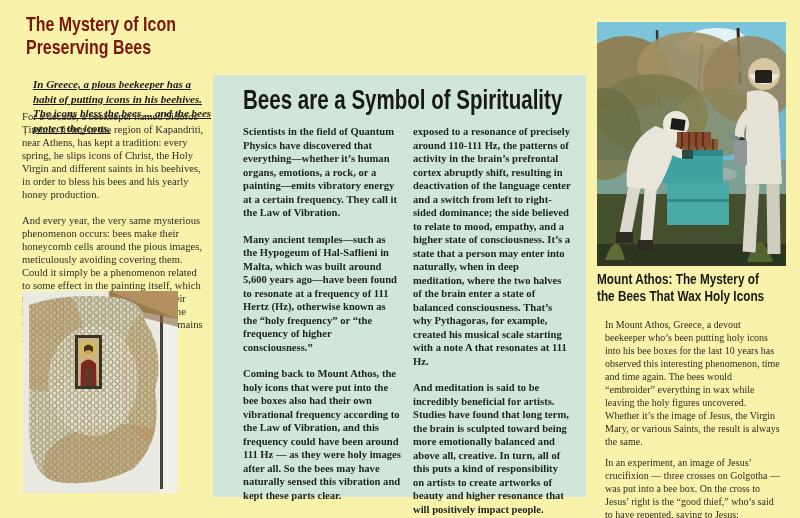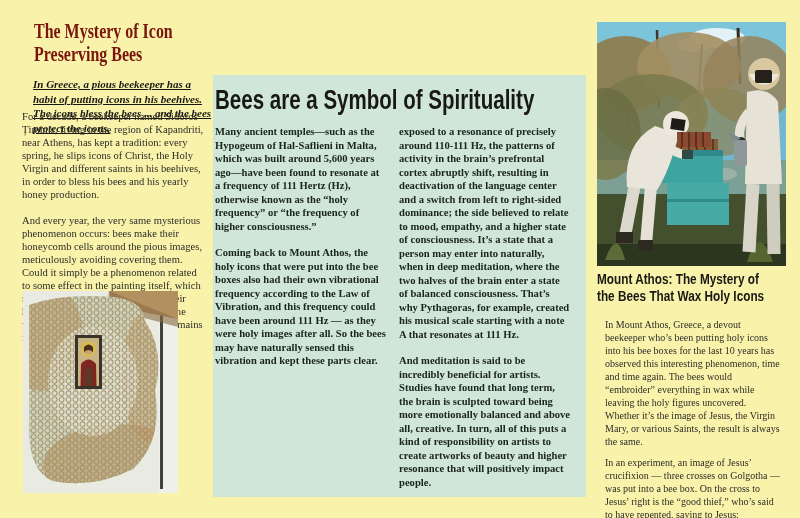--- a/index.html
+++ b/index.html
@@ -3,31 +3,31 @@
 <meta charset="utf-8">
 <style>
   html,body{margin:0;padding:0;}
   .page{
     position:relative; width:800px; height:518px; overflow:hidden;
     background:#f8f2ab;
     font-family:"Liberation Serif", serif;
   }
   
   .left-col{position:absolute; left:22px; top:0; width:184px;}
-  .title{position:absolute; top:8px; left:0; margin:12px; font-family:Liberation Serif, serif;
+  .title{position:absolute; top:8px; left:0; margin:4px; font-family:Liberation Sans, sans-serif;
          font-weight:bold; font-size:21px; line-height:23px; color:#7a150c;}
   .cond{display:inline-block; transform:scaleX(0.76); transform-origin:0 50%; white-space:nowrap;}
   .intro{position:absolute; top:66px; left:0; width:183px; margin:11px;
          font-style:italic; font-weight:bold; font-size:11px; line-height:14.5px; color:#191813;text-decoration:underline;}
   .lbody{position:absolute; top:110px; left:0; width:184px; font-size:10.6px; line-height:13px; color:#2e2c26;}
   .lbody p{margin:0 0 13px 0;}
   .photo1{position:absolute; top:291px; left:1px; margin:0; width:155px; height:202px;}
   
   .feature{position:absolute; left:213px; top:75px; width:373px; height:422px;
-           background:#cfe6d8; box-sizing:border-box; padding:8px 15px 0 2px;}
+           background:#cfe6d8; box-sizing:border-box; padding:8px 15px 0 30px;}
   .feature h2{margin:2px 0 10px 0; font-family:"Liberation Sans",sans-serif; font-weight:bold;
               font-size:27px; line-height:30px; color:#181814;}
   .fcols{display:flex; gap:12px;}
   .fcol{flex:1; font-weight:bold; font-size:10.6px; line-height:13.5px; color:#1b241d;}
   .fcol p{margin:0 0 13px 0;}
   
   .right-col{position:absolute; left:597px; top:0; width:192px;}
   .photo2{position:absolute; top:22px; left:0; margin:0; width:189px; height:244px;}
   .sidebar-heading{position:absolute; top:270px; left:0; margin:0; font-family:"Liberation Sans",sans-serif;
         font-weight:bold; font-size:15.5px; line-height:17px; color:#181814;}
@@ -84,20 +84,21 @@
       </svg>
     </figure>
   </section>
 
   <section class="feature">
     <h2>
       <span class="cond">Bees are a Symbol of Spirituality</span>
     </h2>
     <div class="fcols">
       <div class="fcol">
+        <p>Scientists in the field of Quantum Physics have discovered that everything—whether it’s human organs, emotions, a rock, or a painting—emits vibratory energy at a certain frequency. They call it the Law of Vibration.</p>
         <p>Many ancient temples—such as the Hypogeum of Hal-Saflieni in Malta, which was built around 5,600 years ago—have been found to resonate at a frequency of 111 Hertz (Hz), otherwise known as the “holy frequency” or “the frequency of higher consciousness.”</p>
         <p>Coming back to Mount Athos, the holy icons that were put into the bee boxes also had their own vibrational frequency according to the Law of Vibration, and this frequency could have been around 111 Hz — as they were holy images after all. So the bees may have naturally sensed this vibration and kept these parts clear.</p>
 
       </div>
       <div class="fcol">
         <p>exposed to a resonance of precisely around 110-111 Hz, the patterns of activity in the brain’s prefrontal cortex abruptly shift, resulting in deactivation of the language center and a switch from left to right-sided dominance; the side believed to relate to mood, empathy, and a higher state of consciousness. It’s a state that a person may enter into naturally, when in deep meditation, where the two halves of the brain enter a state of balanced consciousness. That’s why Pythagoras, for example, created his musical scale starting with a note A that resonates at 111 Hz.</p>
         <p>And meditation is said to be incredibly beneficial for artists. Studies have found that long term, the brain is sculpted toward being more emotionally balanced and above all, creative. In turn, all of this puts a kind of responsibility on artists to create artworks of beauty and higher resonance that will positively impact people.</p>
       </div>
     </div>
   </section>

